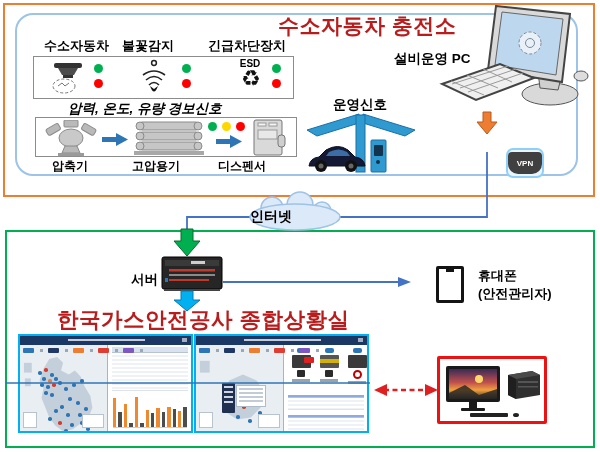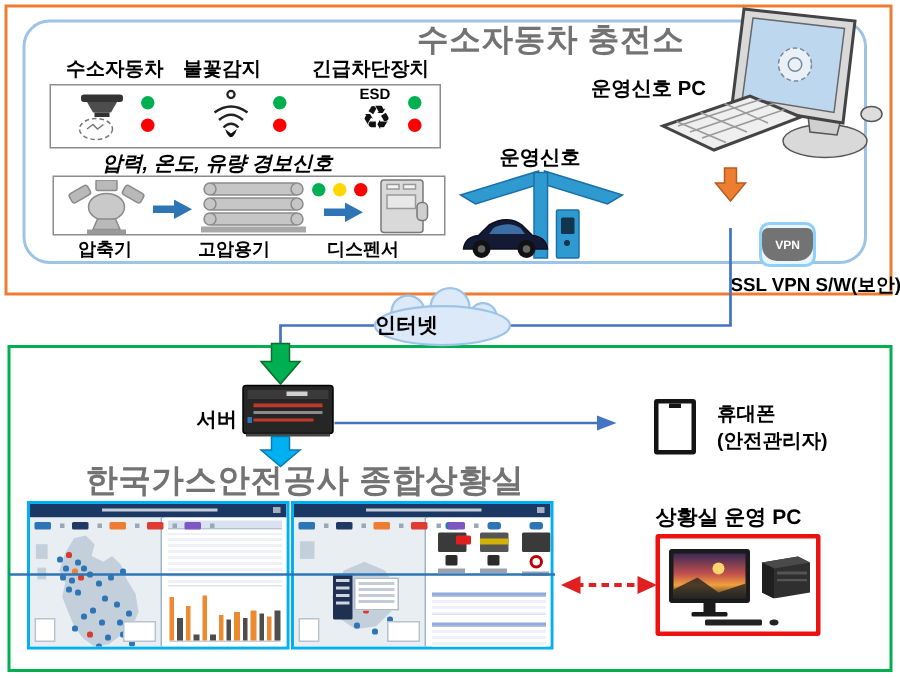--- a/index.html
+++ b/index.html
@@ -7,37 +7,37 @@
   body{font-family:"Liberation Sans","DejaVu Sans",sans-serif;}
   #stage{position:relative;width:600px;height:452px;background:#fff;overflow:hidden;}
   .abs{position:absolute;}
   .ctr{text-align:left;}
 
   
   #station-frame{left:3px;top:3px;width:592px;height:194px;border:2px solid #ED7D31;}
   #station-inner{left:15px;top:13px;width:563px;height:163px;border:2px solid #9DC3E6;border-radius:18px;}
   #control-frame{left:5px;top:230px;width:590px;height:218px;border:2px solid #00B050;}
 
-  .h1{font-size:21px;font-weight:bold;color:#737373;letter-spacing:0.5px;white-space:nowrap;}
+  .h1{font-size:21px;font-weight:bold;color:#b91c1c;letter-spacing:0.5px;white-space:nowrap;}
   .lbl{font-size:13px;font-weight:bold;color:#000;white-space:nowrap;}
   .lbl-sm{font-size:12px;font-weight:bold;color:#000;white-space:nowrap;}
 
   
   .wbox{border:1px solid #8c8c8c;background:#fff;}
   .dot{width:9px;height:9px;border-radius:50%;display:block;}
   .dot-g{background:#00B050;} .dot-r{background:#FF0000;} .dot-y{background:#FFD700;}
   .dotcol{display:flex;flex-direction:column;gap:6px;}
   .dotrow{display:flex;gap:5px;}
 
   
   #signal-sw{font-size:15px;font-weight:bold;color:#FF0000;white-space:nowrap;}
 
   
   #vpn-badge{width:38px;height:30px;border:2px solid #8FD0F8;border-radius:7px;background:#EAF5FE;display:flex;align-items:center;justify-content:center;}
-  #vpn-shield{width:38px;height:22px;background:#737373;border-radius:4px 4px 10px 10px;color:#fff;font-size:8px;font-weight:bold;display:flex;align-items:center;justify-content:center;}
+  #vpn-shield{width:38px;height:22px;background:#404040;border-radius:4px 4px 10px 10px;color:#fff;font-size:8px;font-weight:bold;display:flex;align-items:center;justify-content:center;}
   #cloud-label{left:250px;top:208px;width:88px;font-size:14px;}
 
   
   #phone{left:436px;top:266px;width:28px;height:37px;border:3px solid #141414;border-radius:2px;background:#fff;}
   #phone-notch{position:absolute;left:7px;top:0px;width:8px;height:3px;background:#141414;}
 
   
   .dash{width:175px;height:99px;border:2px solid #00B0F0;background:#fff;overflow:hidden;}
   .dash-header{position:absolute;left:0;top:0;right:0;height:9px;background:#1B3764;}
   .dash-header .tdash{position:absolute;top:3px;left:28%;width:45%;height:2px;background:rgba(255,255,255,.75);}
@@ -170,21 +170,21 @@
       <rect x="19" y="4" width="8" height="3" fill="#f5f5f5" stroke="#999"></rect>
       <rect x="8" y="11" width="19" height="9" fill="#e8e8e8" stroke="#999"></rect>
       <rect x="28" y="16" width="7" height="12" rx="3" fill="#cfcfcf" stroke="#777"></rect>
     </svg>
   </div>
 
   <div class="abs lbl-sm" style="left:52px;top:158px;">압축기</div>
   <div class="abs lbl-sm" style="left:132px;top:158px;">고압용기</div>
   <div class="abs lbl-sm" style="left:218px;top:158px;">디스펜서</div>
 
-  <div class="abs lbl" style="left:394px;top:50px;font-size:13.5px;">운영신호 PC</div>
+  <div class="abs lbl" style="left:394px;top:50px;font-size:13.5px;">설비운영 PC</div>
   <svg class="abs" style="left:438px;top:2px;" width="152" height="110" viewBox="0 0 152 110">
     <ellipse cx="112" cy="92" rx="28" ry="11" fill="#d9d9d9" stroke="#555"></ellipse>
     <path d="M100 70 L124 72 L120 88 L102 86 Z" fill="#cfcfcf" stroke="#555"></path>
     <path d="M58 4 L132 12 L124 80 L50 68 Z" fill="#d9d9d9" stroke="#444" stroke-width="2"></path>
     <path d="M64 10 L125 17 L118 73 L57 63 Z" fill="#BDD7EE" stroke="#666"></path>
     <circle cx="92" cy="41" r="11" fill="#e9f0f7" stroke="#7a8a99" stroke-dasharray="3 2"></circle>
     <circle cx="92" cy="41" r="4.5" fill="none" stroke="#7a8a99"></circle>
     <path d="M4 82 L62 62 L96 76 L38 98 Z" fill="#efefef" stroke="#444" stroke-width="2"></path>
     <g stroke="#999" stroke-width="1">
       <path d="M14 82 L70 64"></path>
@@ -214,21 +214,20 @@
   </svg>
 
   <svg class="abs" style="left:475px;top:111px;" width="24" height="24" viewBox="0 0 24 24">
     <polygon points="8,1 16,1 16,11 22,11 12,23 2,11 8,11" fill="#ED7D31" stroke="#B85B1E"></polygon>
   </svg>
 
 
   <div class="abs" id="vpn-badge" style="left:506px;top:148px;">
     <div id="vpn-shield">VPN</div>
   </div>
-  <div class="abs lbl-sm" style="left:487px;top:182px;font-size:12.5px;">SSL VPN S/W(보안)</div>
 
   <div id="control-frame" class="abs"></div>
 
   <div class="abs lbl" style="left:131px;top:271px;font-size:13.5px;">서버</div>
   <svg class="abs" style="left:161px;top:256px;" width="62" height="36" viewBox="0 0 62 36">
     <rect x="1" y="1" width="60" height="32" rx="2" fill="#262626" stroke="#000"></rect>
     <rect x="4" y="4" width="54" height="6" fill="#3a3a3a"></rect>
     <rect x="30" y="5" width="14" height="3" fill="#cfcfcf"></rect>
     <rect x="8" y="13" width="46" height="2.5" fill="#C0392B"></rect>
     <rect x="8" y="18" width="46" height="2" fill="#8a8a8a"></rect>
@@ -405,21 +404,20 @@
           <div class="tbl-rows" style="height:12px;"></div>
         </div>
         <div class="tbl" style="top:70px;">
           <div class="tbl-head" style="background:#8FAADC;height:3px;"></div>
           <div class="tbl-rows" style="height:16px;"></div>
         </div>
       </div>
     </div>
   </div>
 
-  <div class="abs lbl ctr" style="left:437px;top:336px;width:110px;font-size:14px;">상황실 운영 PC</div>
   <div class="abs" id="pc-box">
     <svg class="abs" style="left:5px;top:6px;" width="56" height="48" viewBox="0 0 56 48">
       <rect x="1" y="1" width="54" height="36" rx="2" fill="#1a1a1a"></rect>
       <defs>
         <linearGradient id="sunset" x1="0" y1="0" x2="0" y2="1">
           <stop offset="0" stop-color="#3B2A55"></stop>
             <stop offset="0.45" stop-color="#C0504D"></stop>
           <stop offset="0.7" stop-color="#F2A13C"></stop>
             <stop offset="1" stop-color="#2B2B2B"></stop>
         </linearGradient>

